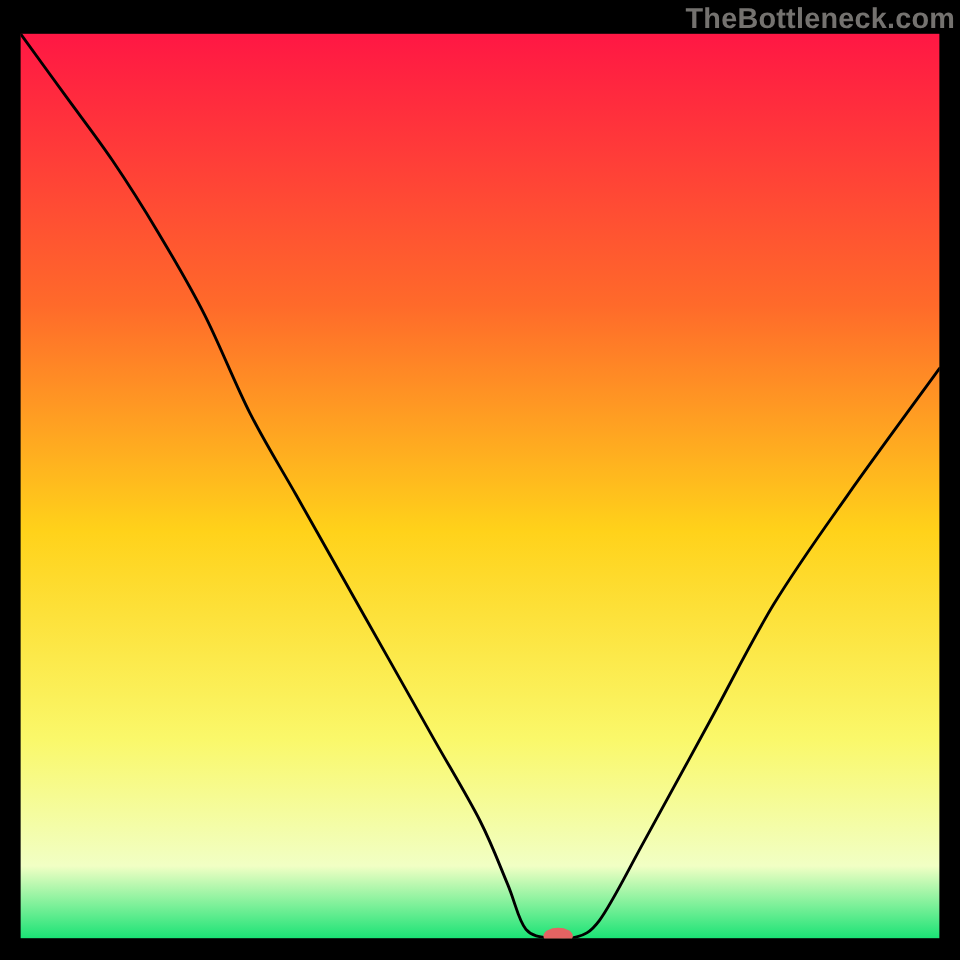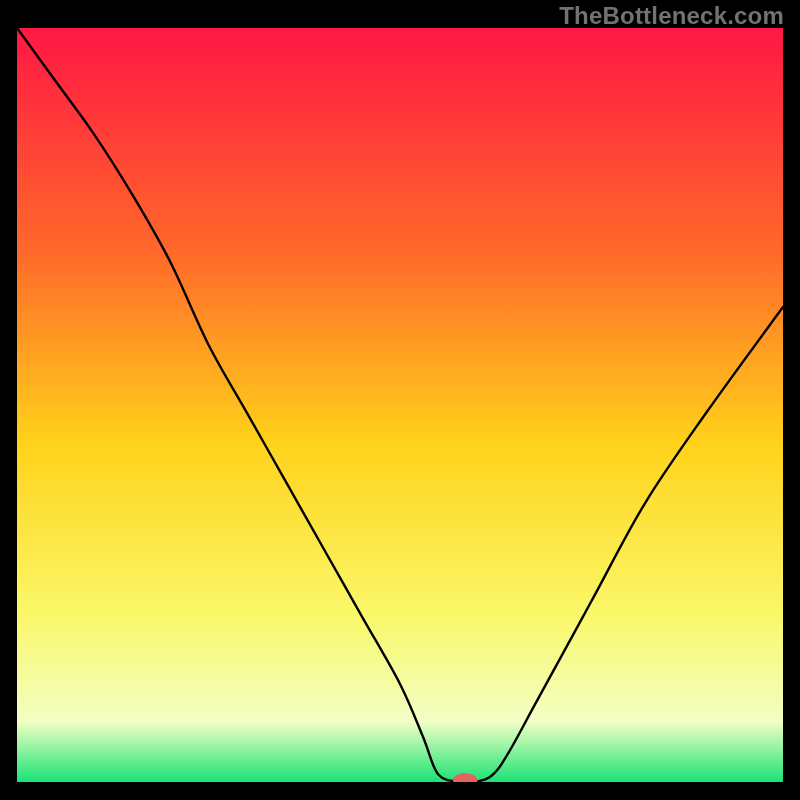--- a/index.html
+++ b/index.html
@@ -12,21 +12,21 @@
   }
   .frame {
     position: relative;
     width: 800px;
     height: 800px;
     background: #000;
   }
   .watermark {
     position: absolute;
     top: 2px;
-    right: 16px;
+    right: 4px;
     font-family: Arial, Helvetica, sans-serif;
     font-size: 24px;
     font-weight: 600;
     color: #74726f;
     letter-spacing: 0.2px;
   }
   svg.plot {
     position: absolute;
     top: 28px;
     left: 17px;

